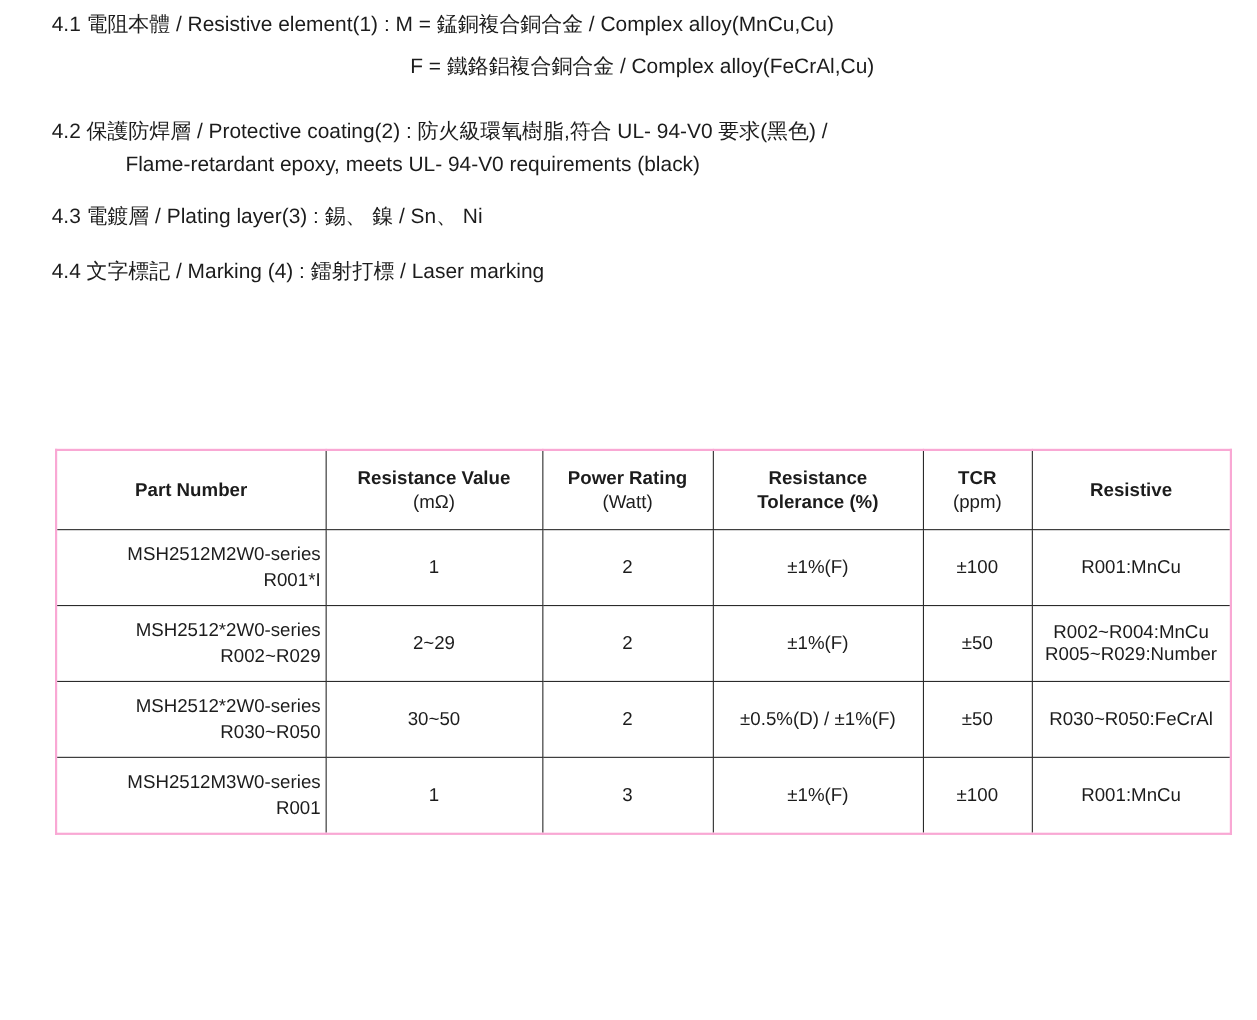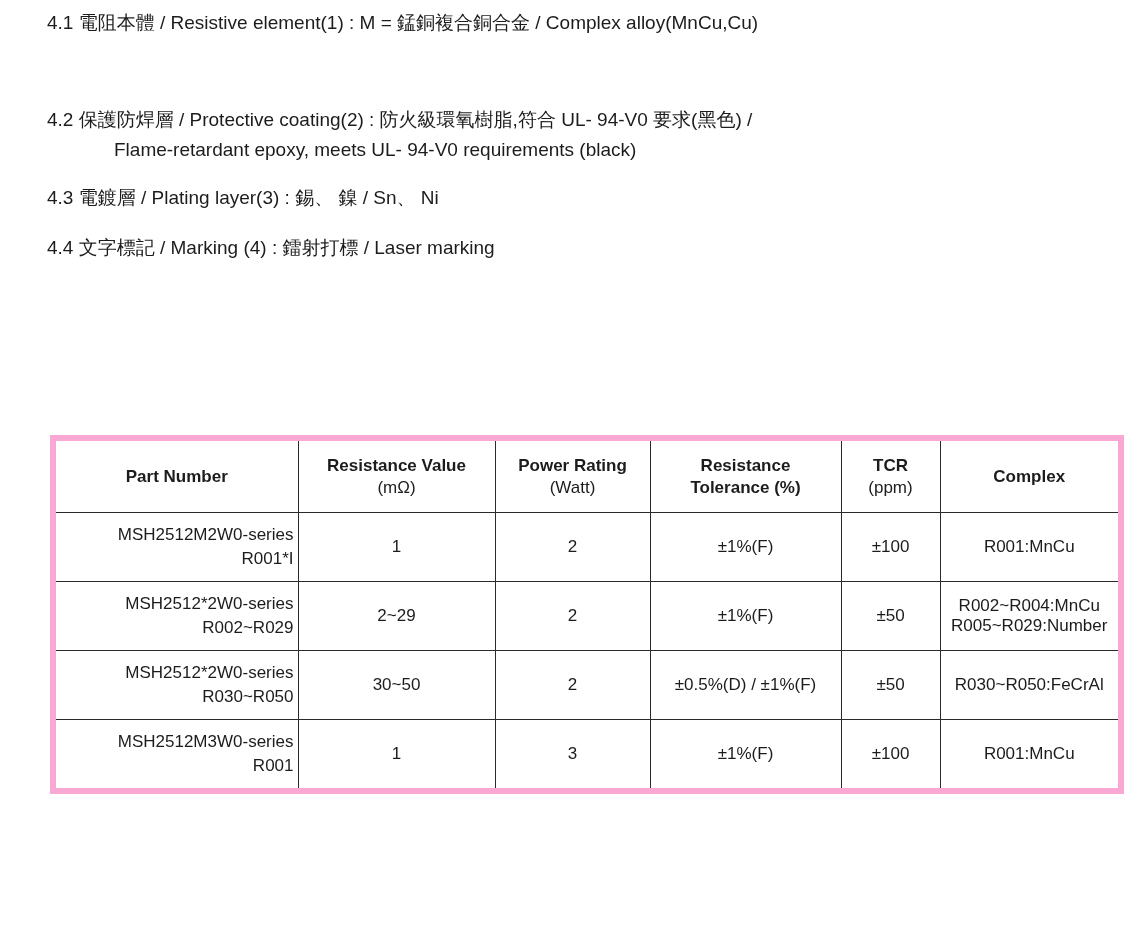--- a/index.html
+++ b/index.html
@@ -48,21 +48,21 @@
     position: absolute;
     top: 408px;
     left: 50px;
     width: 1068px;
     border-collapse: collapse;
     table-layout: fixed;
   }
   table.ec-table, table.ec-table th, table.ec-table td {
     border: 1px solid #2b2b2b;
   }
-  table.ec-table { border: 6px solid #f9a8d4; margin-top: 27px; }
+  table.ec-table { border: 2px solid #f9a8d4; }
   table.ec-table th {
     height: 71px;
     font-size: 17px;
     font-weight: bold;
     text-align: center;
     vertical-align: middle;
     padding: 0 4px;
   }
   table.ec-table td {
     height: 68px;
@@ -83,20 +83,21 @@
 </head>
 <body>
 
 <div class="page">
 
   <div class="spec-item" id="item41">
     <div class="line">
       <span>4.1</span>
       <span>電阻本體 / Resistive element(1) : M = 錳銅複合銅合金 / Complex alloy(MnCu,Cu)</span>
     </div>
+    <div class="cont">F = 鐵鉻鋁複合銅合金 / Complex alloy(FeCrAl,Cu)</div>
   </div>
 
   <div class="spec-item" id="item42">
     <div class="line">
       <span>4.2</span>
       <span>保護防焊層 / Protective coating(2) : 防火級環氧樹脂,符合 UL- 94-V0 要求(黑色) /</span>
     </div>
     <div class="cont">Flame-retardant epoxy, meets UL- 94-V0 requirements (black)</div>
   </div>
 
@@ -140,21 +141,21 @@
         </th>
         <th class="bold-sub">
           <div class="th-l1">Resistance</div>
           <div class="th-l2">Tolerance (%)</div>
         </th>
         <th>
           <div class="th-l1">TCR</div>
           <div class="th-l2">(ppm)</div>
         </th>
         <th>
-          <div class="th-l1">Complex</div>
+          <div class="th-l1">Resistive</div>
 
         </th>
       </tr>
     </thead>
     <tbody>
       <tr>
         <td class="part-cell">
           <div>MSH2512M2W0-series</div>
           <div>R001*I</div>
         </td>

